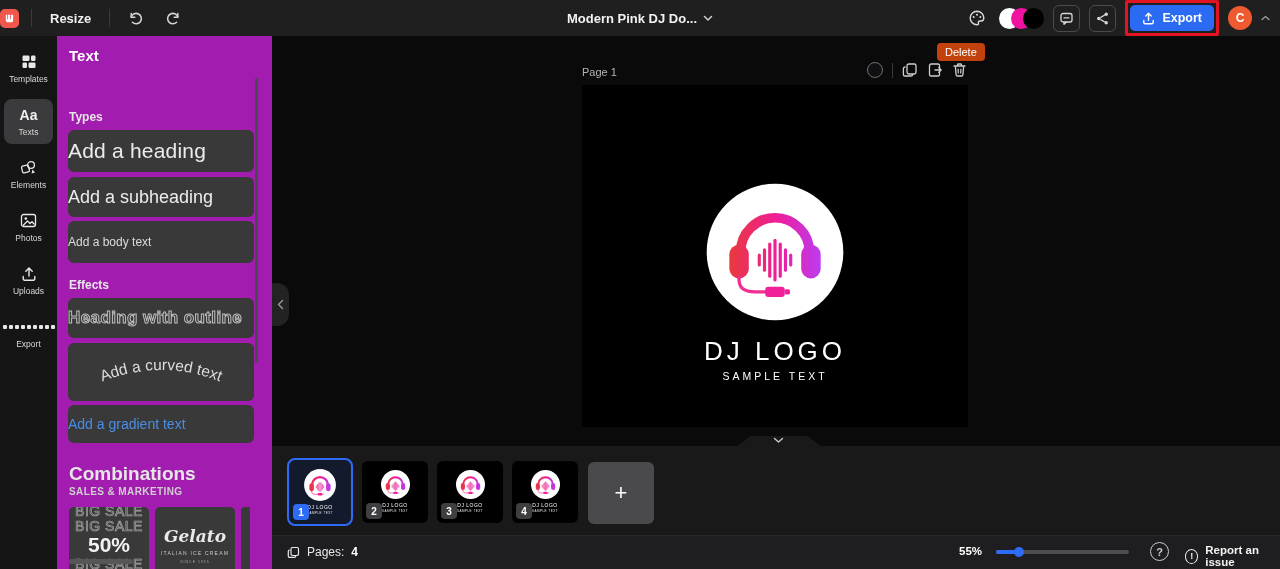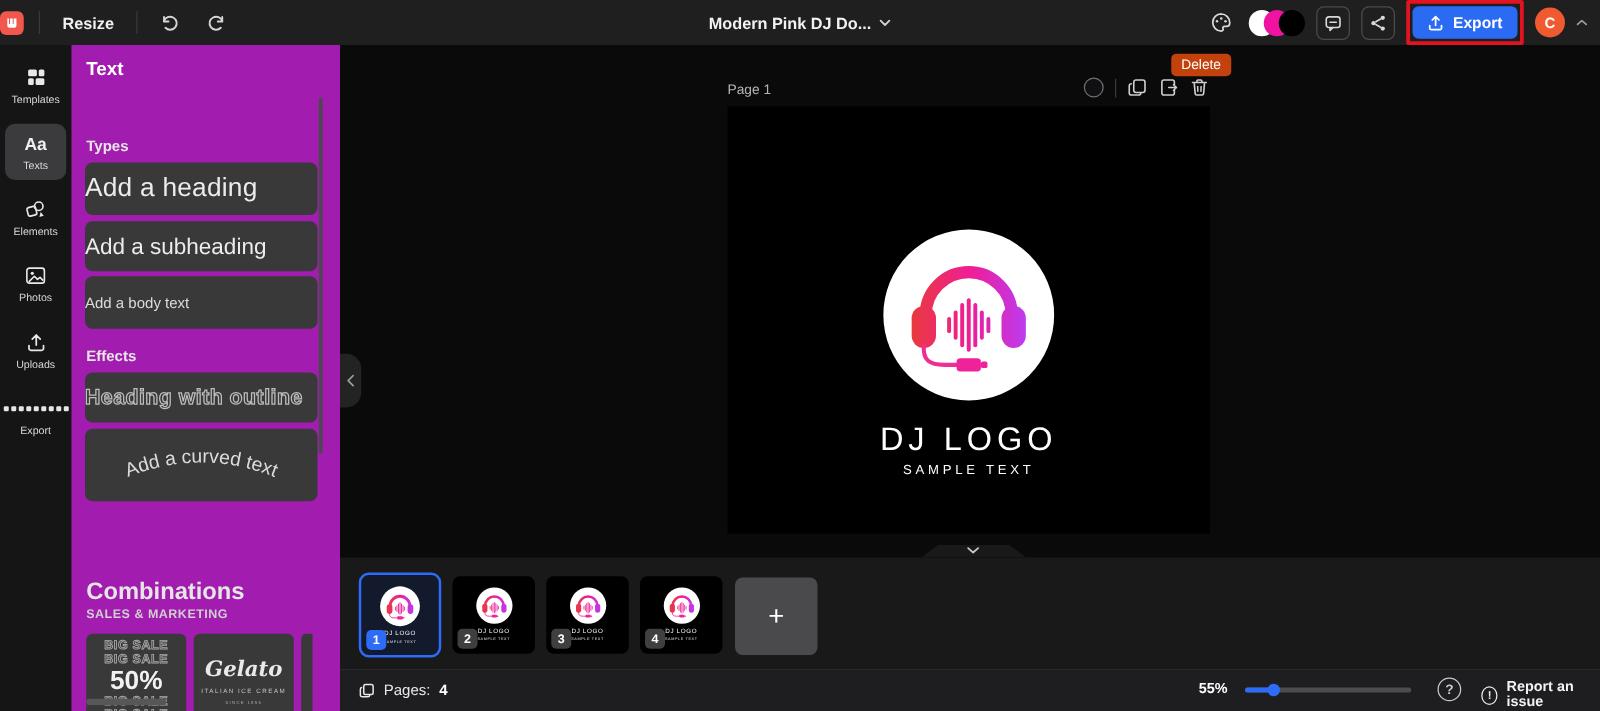--- a/index.html
+++ b/index.html
@@ -52,21 +52,21 @@
   .card-inner-pad { }
   .t-heading { font-size:21px; font-weight:400; letter-spacing:.2px; }
   .t-subheading { font-size:18px; }
   .t-body { font-size:12px; color:#dcdcdc; }
   .t-outline { font-size:17px; font-weight:700; letter-spacing:.4px; color:transparent;
     -webkit-text-stroke:1px #bdbdbd; }
   .t-gradient { font-size:14px; color:#4a8ee6; }
   .combo-card { position:absolute; background:#39393a; border-radius:5px; overflow:hidden; }
   .bigsale { width:100%; height:100%; display:flex; flex-direction:column; align-items:center;
     justify-content:center; line-height:1.05; }
-  .bigsale .ol { font-size:10px; font-weight:700; letter-spacing:.5px; color:transparent;
+  .bigsale .ol { font-size:14px; font-weight:400; letter-spacing:.5px; color:transparent;
     -webkit-text-stroke:0.7px #a9a9a9; }
   .bigsale .big { font-size:21px; font-weight:700; color:#f2f2f2; line-height:1.1; }
   .gelato { width:100%; height:100%; display:flex; flex-direction:column; align-items:center;
     justify-content:center; gap:4px; }
   .gelato .g1 { font-family:"DejaVu Serif", serif; font-style:italic; font-weight:700;
     font-size:17px; color:#e9e9e9;text-align:right; }
   .gelato .g2 { font-size:5px; letter-spacing:1.2px; color:#c9c9c9; }
   .gelato .g3 { font-size:3.5px; letter-spacing:1px; color:#a8a8a8; }
   .panel-scrollbar { position:absolute; left:198px; top:42px; width:3px; height:285px;
     background:#4a4a4c; border-radius:2px; }
@@ -327,20 +327,23 @@
   <div class="card" style="top:307px; height:58px; justify-content:center;">
     <svg width="186" height="56" viewBox="0 0 186 56" xmlns="http://www.w3.org/2000/svg" xmlns:xlink="http://www.w3.org/1999/xlink">
       <defs>
           <path id="curvePath" d="M16 46 Q 93 6 170 46" fill="none"></path>
         </defs>
       <text font-size="15.5" fill="#dcdcdc" font-family="Liberation Sans, sans-serif">
         <textPath xlink:href="#curvePath" href="#curvePath" startOffset="50%" text-anchor="middle">Add a curved text</textPath>
       </text>
     </svg>
   </div>
+  <div class="card card-inner-pad" style="top:369px; height:38px;">
+    <span class="t-gradient">Add a gradient text</span>
+  </div>
 
   <div class="sec-h" style="top:427px; font-size:19px;">Combinations</div>
   <div class="sec-h" style="top:450px; font-size:10px; letter-spacing:.4px; color:#cfcfcf;">SALES &amp; MARKETING</div>
 
   <div class="combo-card" style="left:12px; top:471px; width:80px; height:76px;">
     <div class="bigsale">
       <span class="ol">BIG SALE</span>
       <span class="ol">BIG SALE</span>
       <span class="big">50%</span>
       <span class="ol">BIG SALE</span>

